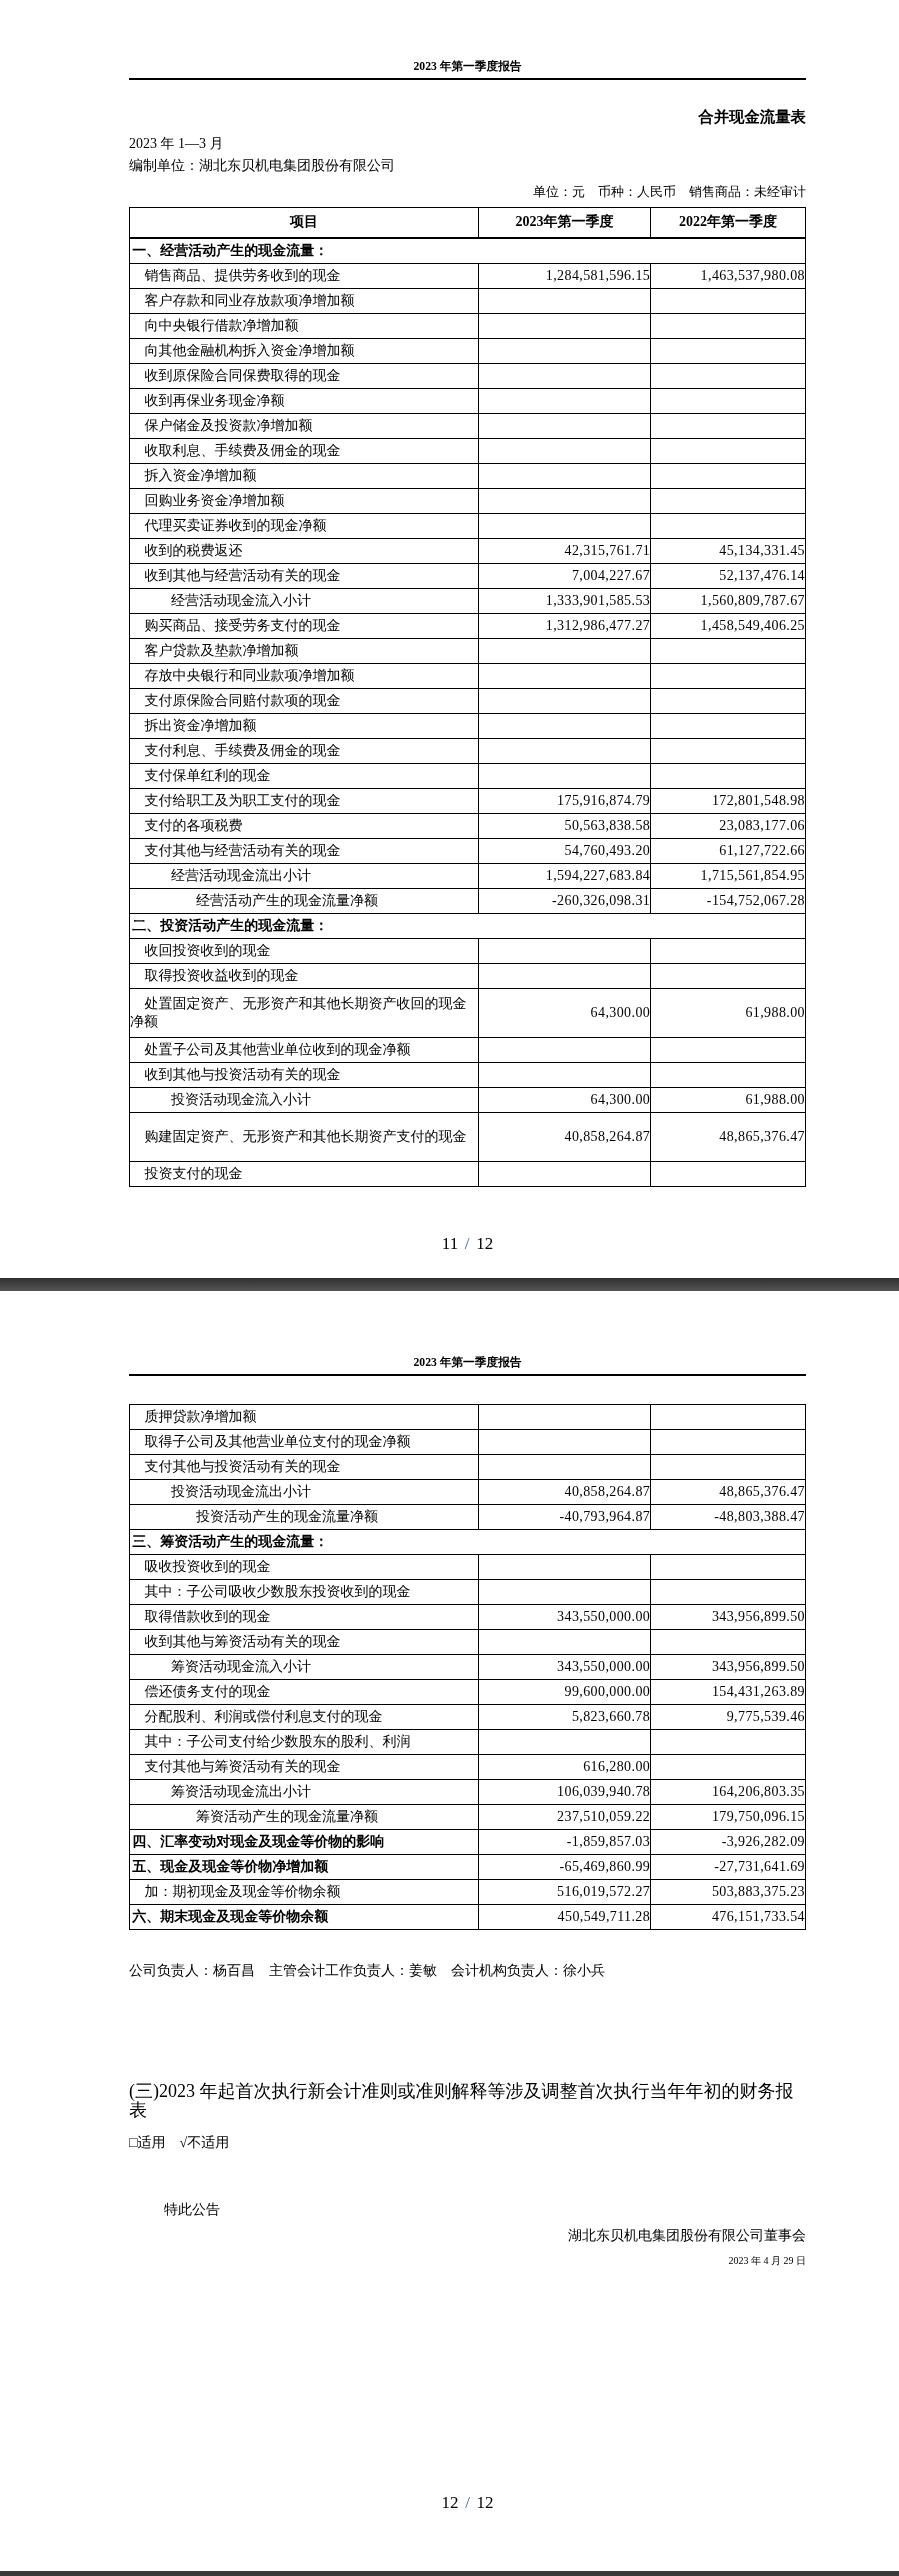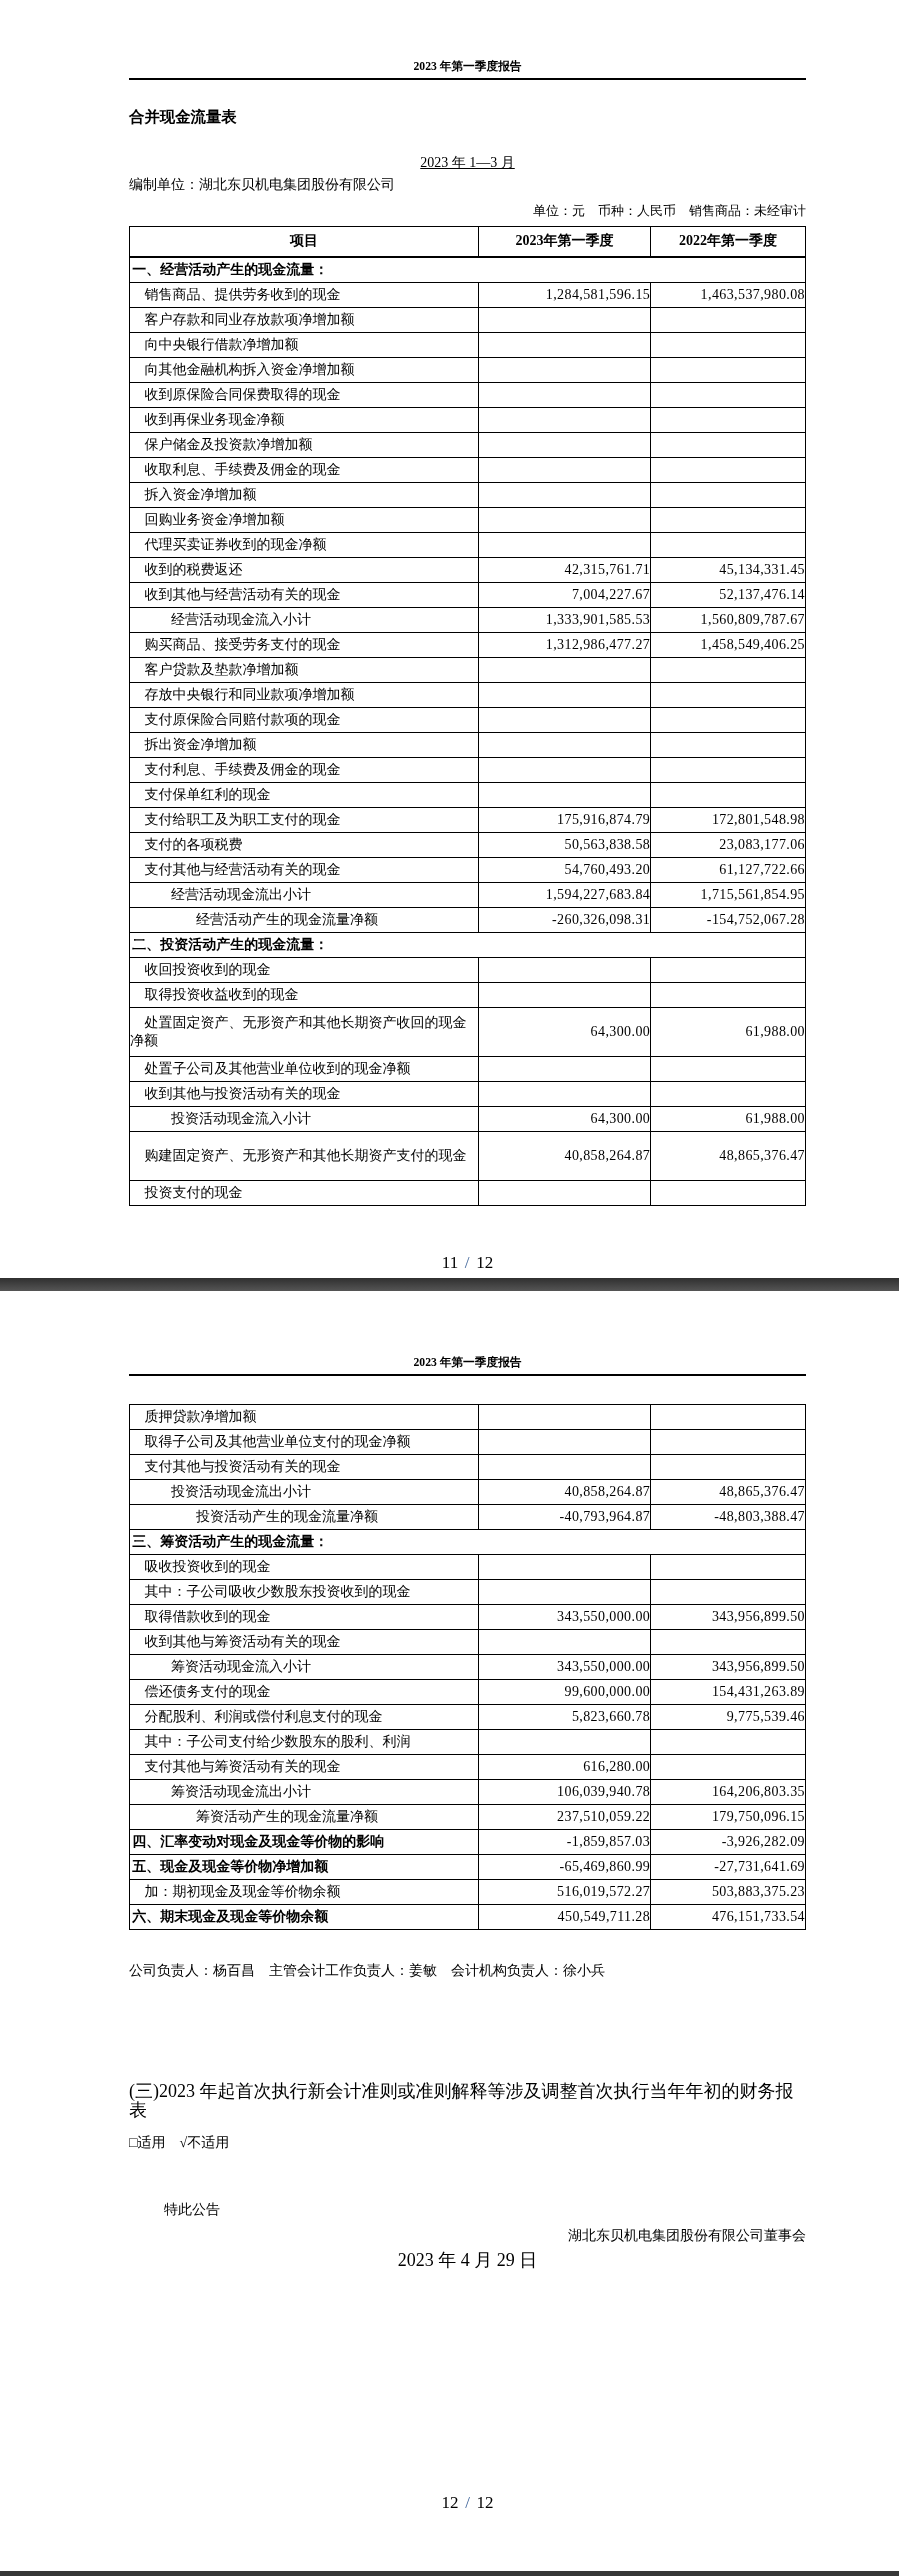--- a/index.html
+++ b/index.html
@@ -27,31 +27,30 @@
     line-height:16px;
   }
   .page-2 .page-header{padding-top:64px;}
   .header-rule{
     margin-top:2.9px;
     height:2.2px;
     background:#000;
   }
   .doc-title{
     margin:25.6px 0 0 0;
-    text-align:left;
+    text-align:right;
     font-size:15.4px;
     font-weight:bold;
     line-height:22px;
   }
   .doc-period{
-    margin-top:25px;
-    text-align:center;
-    font-size:14px;
-    line-height:19px;
-    text-decoration:underline;
+    margin-top:6px;
+    text-align:left;
+    font-size:14px;
+    line-height:19px;
   }
   .doc-prepunit{
     margin-top:3.7px;
     text-align:left;
     font-size:14px;
     line-height:19px;
   }
   .doc-unitline{
     margin-top:8px;
     text-align:right;
@@ -130,22 +129,22 @@
     line-height:19px;
   }
   .board-line{
     margin-top:7.3px;
     text-align:right;
     font-size:14px;
     line-height:19px;
   }
   .date-line{
     margin-top:5.9px;
-    text-align:center;
-    font-size:18px;
+    text-align:right;
+    font-size:10px;
     line-height:19px;
   }
   .p2-footer{margin-top:224px;}
 </style>
 </head>
 <body>
 
 <div class="page page-1">
   <div class="page-header">2023 年第一季度报告</div>
   <div class="header-rule"></div>

